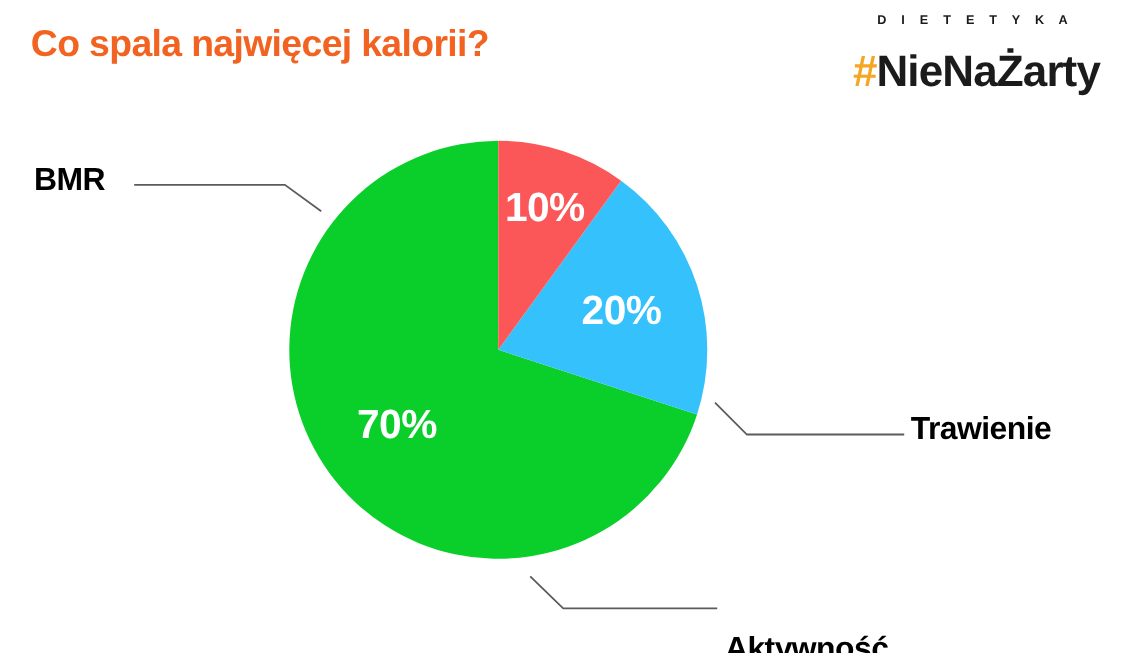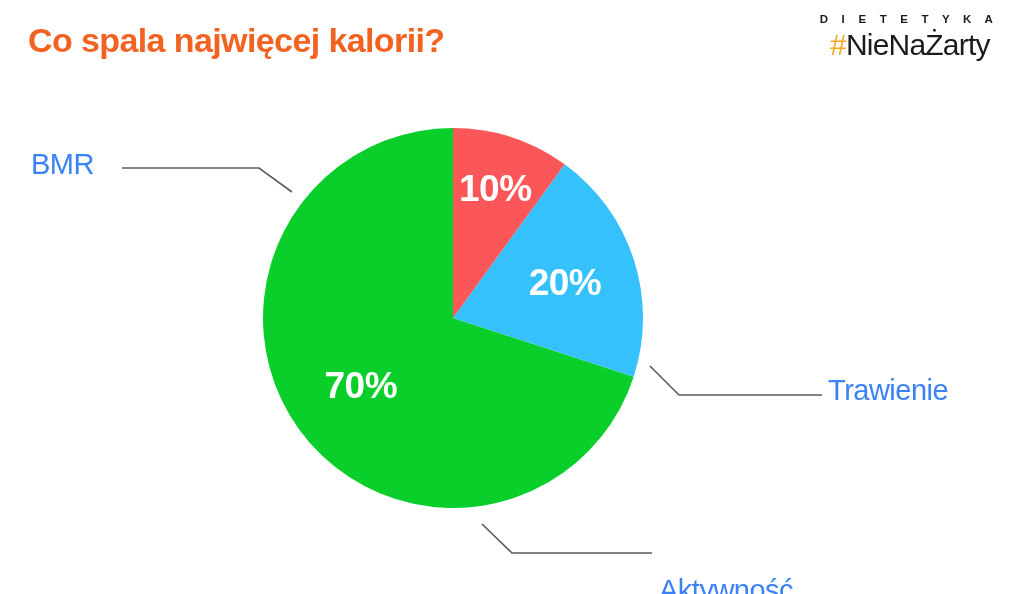--- a/index.html
+++ b/index.html
@@ -41,23 +41,23 @@
     line-height: 1;
   }
   .logo-kicker {
     font-size: 11.5px;
     font-weight: 700;
     letter-spacing: 5.2px;
     color: #1b1b1b;
     padding-right: 2px;
   }
   .logo-wordmark {
-    margin-top: 4px;
-    font-size: 30px;
-    font-weight: 400;
+    margin-top: 19px;
+    font-size: 40px;
+    font-weight: 700;
     letter-spacing: -0.8px;
     color: #1b1b1b;
     white-space: nowrap;
   }
   .logo-hash {
     color: #F5A623;
   }
 
   
   #chart-svg {
@@ -70,22 +70,22 @@
     font-family: "Liberation Sans", sans-serif;
     font-size: 37px;
     font-weight: 700;
     fill: #ffffff;
     letter-spacing: -0.5px;
   }
 
   .callout-label {
     position: absolute;
     font-size: 29px;
-    font-weight: 400;
-    color: #3b82f6;
+    font-weight: 700;
+    color: #000000;
     letter-spacing: -0.5px;
     white-space: nowrap;
   }
   #label-bmr      { left: 31px;  top: 148px; }
   #label-trawienie{ left: 828px; top: 374px; text-align: center; }
   #label-aktywnosc{ left: 659px; top: 530px; margin-top: 44px; }
 
   .leader-line { stroke: #5b5b5b; stroke-width: 1.6px; fill: none; }
 </style>
 </head>

